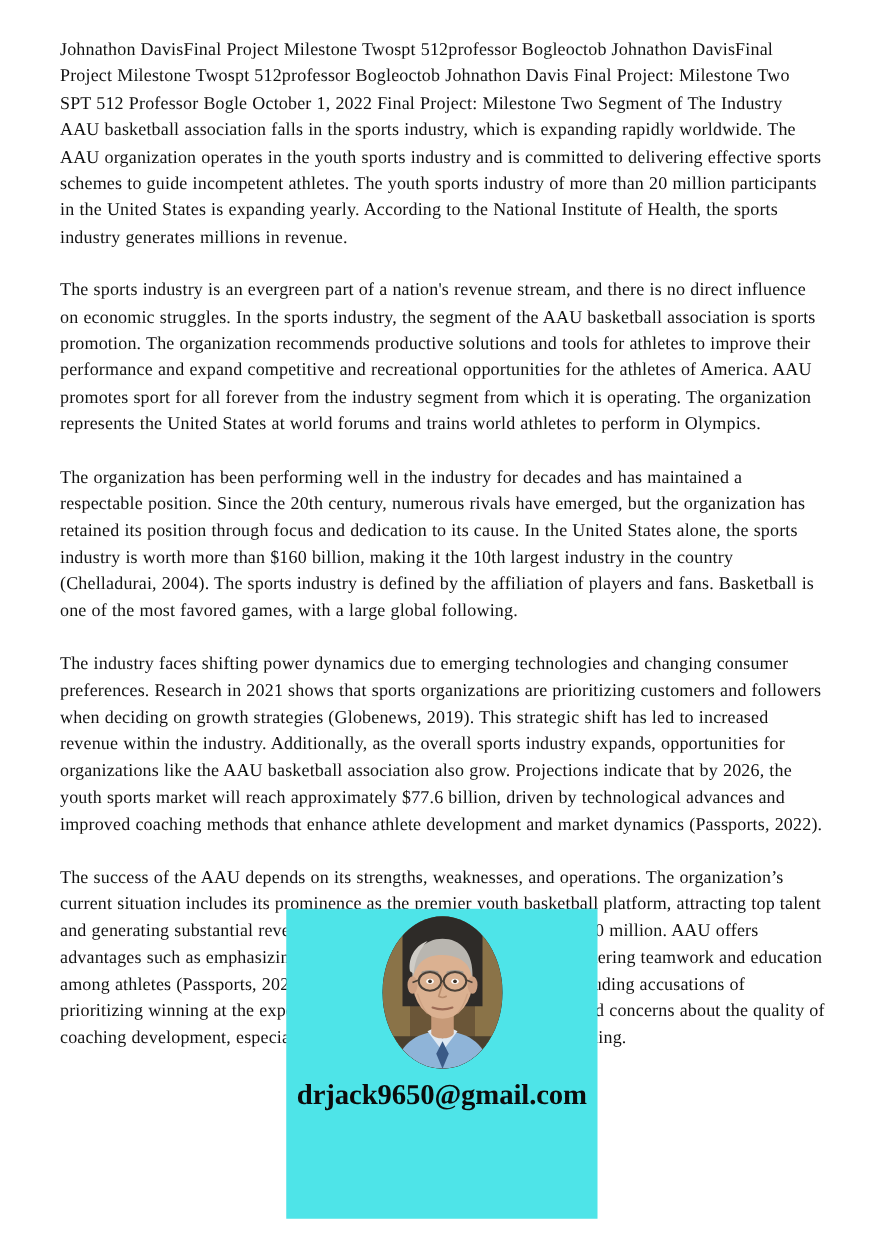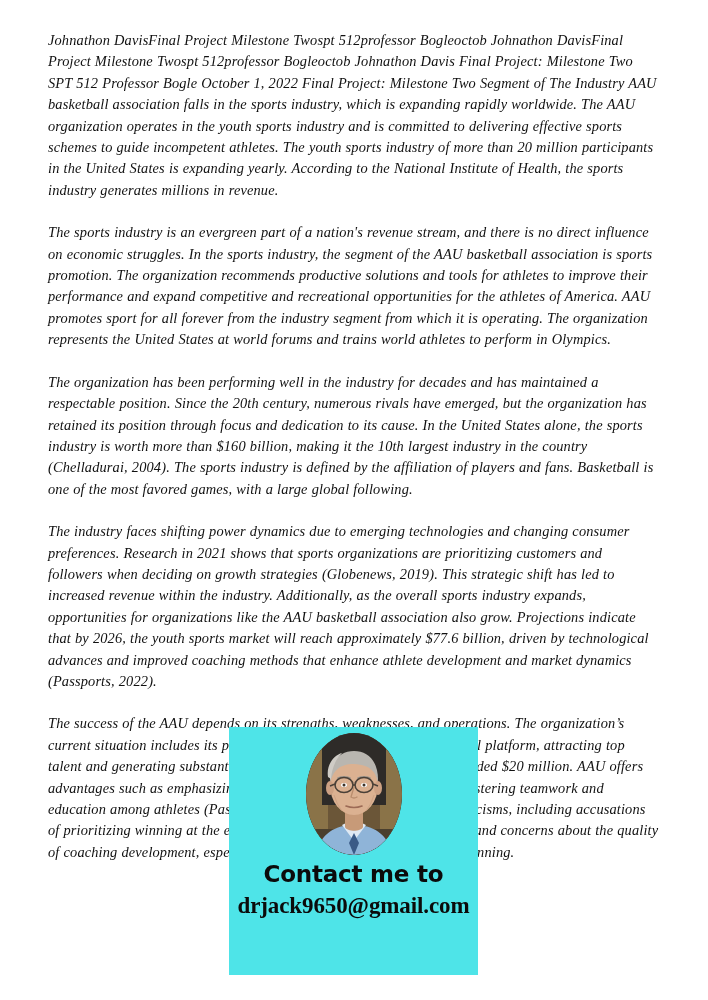--- a/index.html
+++ b/index.html
@@ -28,21 +28,20 @@
   }
 
   .doc-para {
     font-size: 14.4px;
     line-height: 21.4px;
     text-align: left;
     margin: 0 0 21px 0;
     letter-spacing: 0.01em;
     word-spacing: 0.02em;
     color: #111111;
-    font-style: italic;
   }
 
   .doc-para.first {
     margin-bottom: 21px;
   }
 
   
   #contact-overlay {
     position: absolute;
     left: 229px;
@@ -157,15 +156,14 @@
         <path d="M 48 54 L 45 64 Q 48 66, 51 64" stroke="#b98d6d" stroke-width="1.3" fill="none" stroke-linecap="round"></path>
 
         <path d="M 40 73 Q 48 76, 56 73" stroke="#9c6a55" stroke-width="1.6" fill="none" stroke-linecap="round"></path>
 
         <path d="M 28 62 Q 31 72, 36 78" stroke="#c49a7b" stroke-width="1" fill="none" opacity="0.6"></path>
         <path d="M 68 62 Q 65 72, 60 78" stroke="#c49a7b" stroke-width="1" fill="none" opacity="0.6"></path>
       </g>
     </svg>
   </div>
 
-  <div class="contact-line">Contact me to</div>
   <div class="contact-email">drjack9650@gmail.com</div>
 </div>
 
 </body></html>

